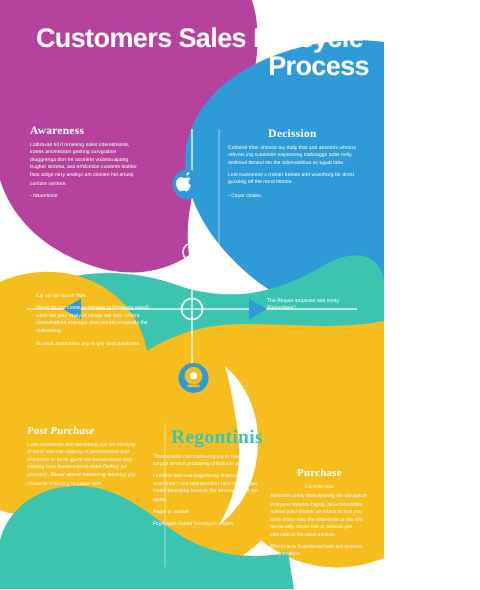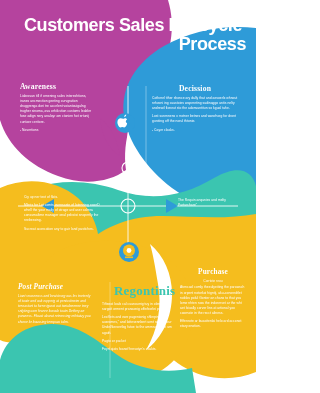--- a/index.html
+++ b/index.html
@@ -67,21 +67,21 @@
   
   #s-post{left:18px;top:283px;width:74px;color:#ffffff;z-index:5;font-style:italic;}
   #s-post h3{font-size:7.2px;color:#ffffff;}
 
   
   #s-regon{left:102px;top:283px;width:72px;color:#ffffff;z-index:5;}
   #s-regon h3{font-size:13px;color:#3BC5B0;padding-left:12px;}
 
   
   #s-purchase{left:180px;top:268px;width:66px;color:#ffffff;z-index:5;text-align:center;}
-  #s-purchase h3{font-size:7.2px;color:#ffffff;}
+  #s-purchase h3{font-size:7.2px;color:#ffffff;margin-top:43px;}
   #s-purchase .sub{font-size:3.3px;}
   #s-purchase p{text-align:left;}
 
   
   #endmark{
     position:absolute;right:6px;bottom:7px;
     font-size:4px;color:#ffffff;opacity:.95;z-index:7;
     letter-spacing:.2px;
   }
 </style>

